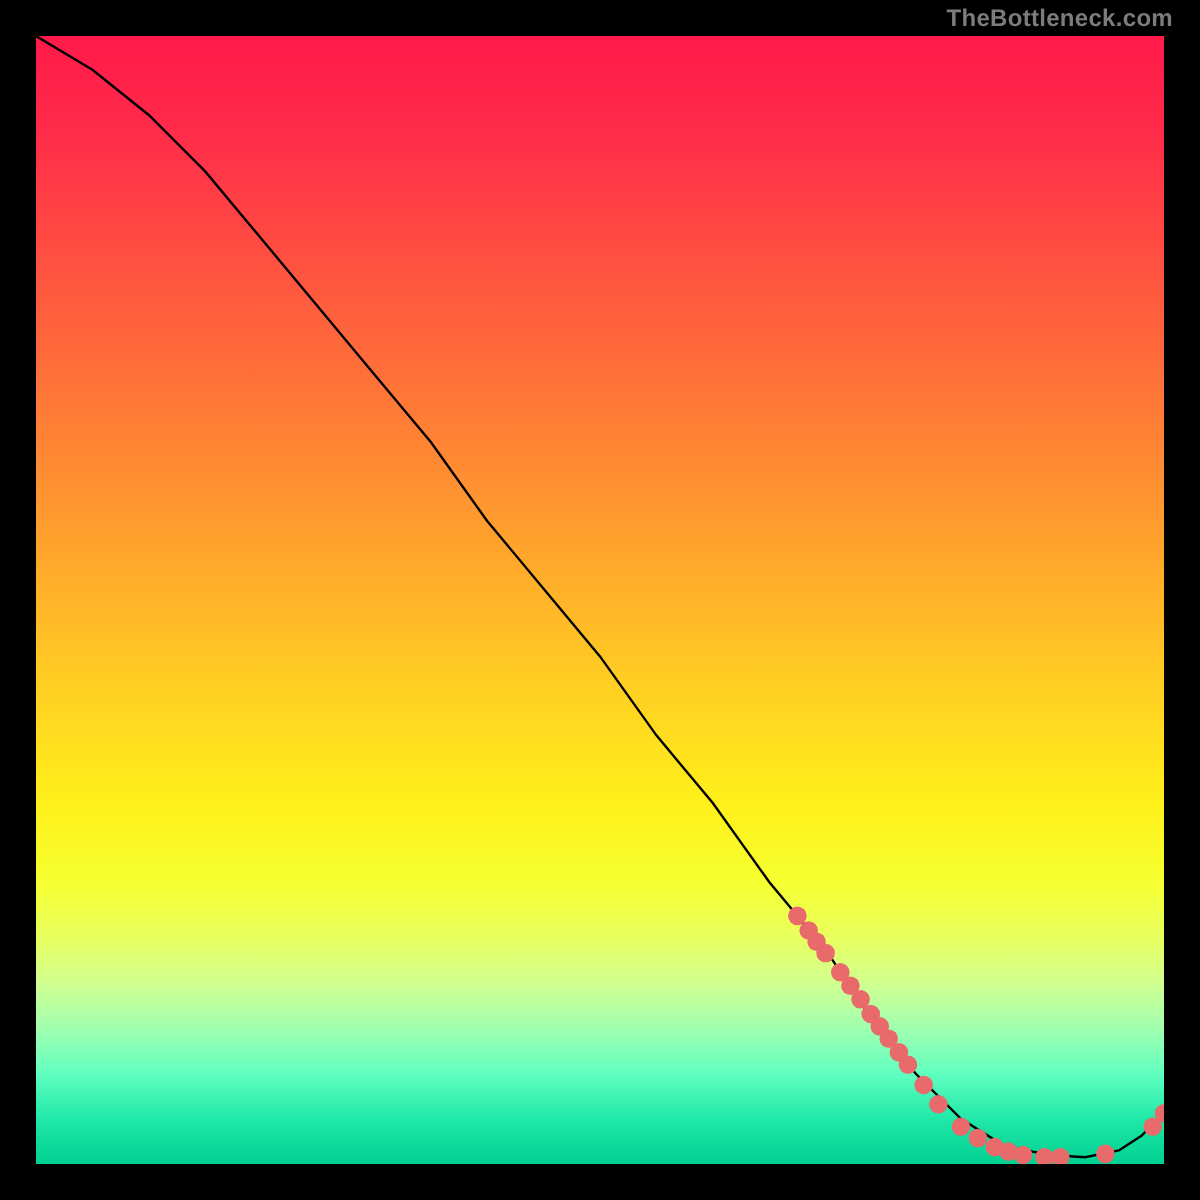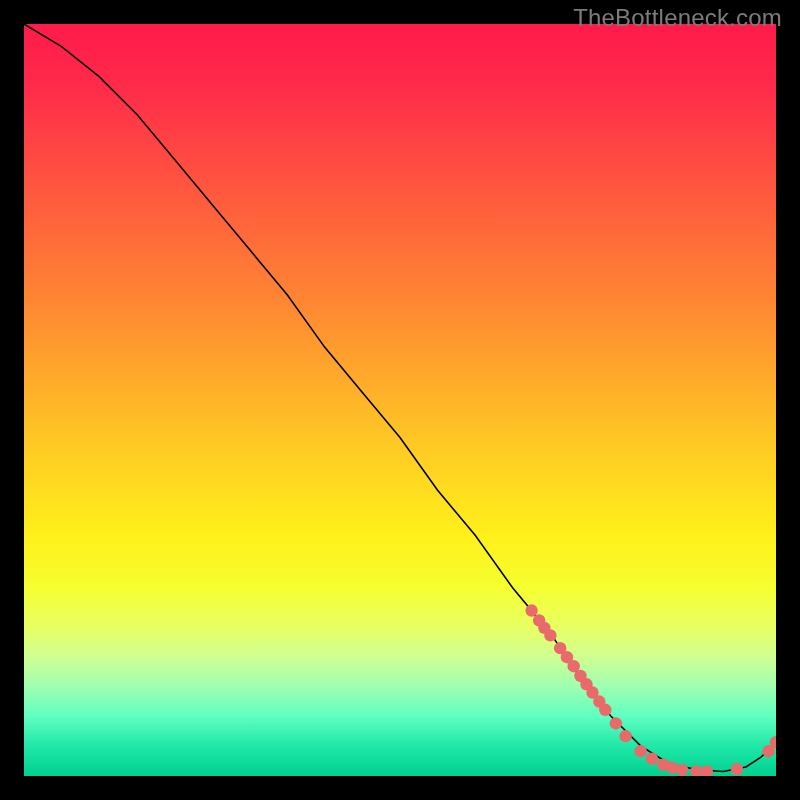--- a/index.html
+++ b/index.html
@@ -8,22 +8,22 @@
     height: 800px;
     background: #000;
     position: relative;
     font-family: Arial, sans-serif;
   }
   .watermark {
     position: absolute;
     top: 4px;
     right: 18px;
     color: #7c7c7c;
-    font-size: 24px;
-    font-weight: 400;
+    font-size: 16px;
+    font-weight: 700;
     z-index: 10;
     letter-spacing: 0.2px;
   }
   .plot-area {
     position: absolute;
     top: 24px;
     left: 24px;
     width: 752px;
     height: 752px;
     overflow: hidden;

